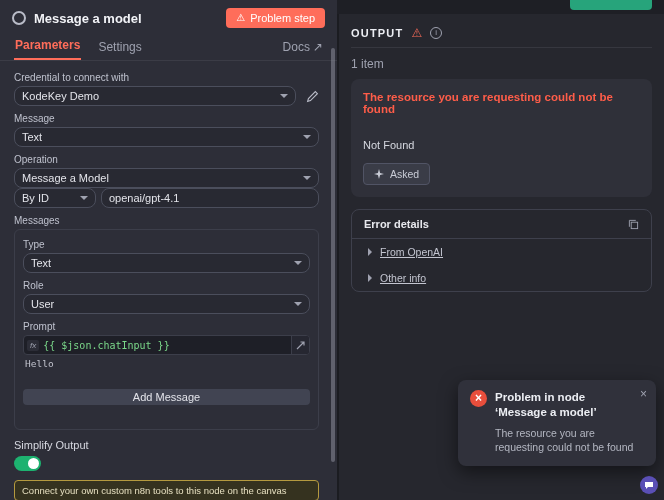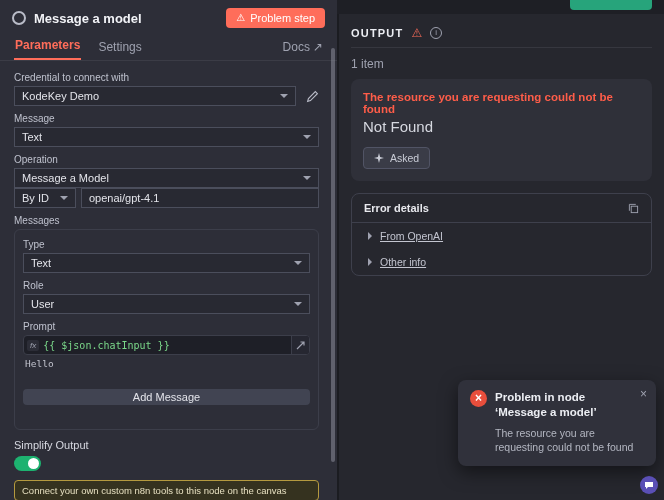--- a/index.html
+++ b/index.html
@@ -17,31 +17,31 @@
   .execute-btn { margin-left:auto; display:flex; align-items:center; gap:5px; background:#ff6d5a; color:#fff;
     border:none; border-radius:4px; font-size:11px; padding:4px 10px; cursor:pointer; }
   .execute-btn .w { font-size:10px; line-height:1; }
   .tabs { display:flex; align-items:flex-end; padding:0 14px; border-bottom:1px solid #3b3c46; margin-top:3px; }
   .tab { font-size:12px; padding:5px 1px 6px; margin-right:16px; color:#9fa2b0; cursor:pointer; }
   .tab.active { color:#ff6d5a; font-weight:600; border-bottom:2px solid #ff6d5a; }
   .docs { margin-left:auto; font-size:12px; color:#9fa2b0; padding-bottom:6px; cursor:pointer; display:flex; gap:3px; align-items:center; }
   .lp-body { position:relative; padding:4px 18px 0 14px; height:452px; overflow:hidden; }
   .flabel { font-size:10px; color:#bfc2ce; margin:7px 0 3px; }
   .select, .tinput {
-    height:20px; background:#282932; border:1px solid #4b4e5c; border-radius:0;
+    height:20px; background:#282932; border:1px solid #4b4e5c; border-radius:8px;
     display:flex; align-items:center; justify-content:space-between; padding:0 7px;
     font-size:11px; color:#e3e4ea; cursor:pointer; width:100%;
   }
   .tinput { cursor:text; justify-content:flex-start; }
   .caret { width:0; height:0; border-left:4px solid transparent; border-right:4px solid transparent; border-top:4px solid #9fa2b0; }
   .cred-row { display:flex; align-items:center; gap:10px; }
   .cred-row .select { flex:1; }
   .icon-btn { color:#b8bac6; display:flex; align-items:center; cursor:pointer; }
   .model-row { display:flex; gap:5px; }
-  .model-mode { width:62px; flex:none; }
+  .model-mode { width:82px; flex:none; }
   .group { border:1px solid #3c3e4a; border-radius:6px; padding:2px 8px 24px; margin-top:3px; }
   .prompt-box { display:flex; align-items:center; height:20px; background:#1e1f27; border:1px solid #3c3e4a; border-radius:4px; overflow:hidden; }
   .fx-chip { font-size:8px; font-style:italic; color:#9fa2b0; background:#2c2d37; border-radius:2px; padding:1px 3px; margin:0 4px 0 3px; flex:none; }
   .expr { flex:1; font-family:"DejaVu Sans Mono",monospace; font-size:10px; color:#7bd88a; white-space:nowrap; }
   .expr-open { width:18px; align-self:stretch; border-left:1px solid #3c3e4a; background:#262731; display:flex; align-items:center; justify-content:center; cursor:pointer; flex:none; }
   .preview { font-family:"DejaVu Sans Mono",monospace; font-size:9.5px; color:#c0c2cc; margin:3px 0 0 2px; }
   .add-btn { margin-top:20px; width:100%; height:16px; background:#414452; border:none; border-radius:4px;
     color:#e3e4ea; font-size:11px; cursor:pointer; }
   .simplify-label { font-size:11px; color:#d6d8e0; margin-top:9px; }
   .toggle { margin-top:5px; width:27px; height:15px; border-radius:8px; background:#1db270; position:relative; cursor:pointer; }
@@ -53,21 +53,21 @@
   .upgrade-partial { position:absolute; right:12px; top:0; width:82px; height:10px; background:#27a47b; border-radius:0 0 4px 4px; cursor:pointer; }
   .right-panel { position:absolute; left:337px; top:14px; width:327px; height:486px; background:#26272e; border-left:2px solid #1b1c21; padding:0 12px; }
   .out-header { display:flex; align-items:center; gap:8px; height:30px; border-bottom:1px solid #36373f; margin-top:4px; }
   .out-title { font-size:11px; font-weight:700; letter-spacing:1.2px; color:#eceef3; }
   .warn { color:#ff6d5a; font-size:12px; line-height:1; }
   .info-circle { width:12px; height:12px; border:1px solid #9fa2b0; border-radius:50%; color:#9fa2b0; font-size:8px;
     display:flex; align-items:center; justify-content:center; cursor:pointer; }
   .item-count { font-size:12px; color:#9fa2b0; margin:9px 0 8px; }
   .error-card { background:#2f3039; border-radius:8px; padding:12px; }
   .error-title { color:#ff5d49; font-size:11.5px; font-weight:600; }
-  .error-sub { color:#d6d8e0; font-size:15px; margin-top:3px; }
+  .error-sub { color:#d6d8e0; font-size:11px; margin-top:24px; }
   .ask-btn { margin-top:12px; display:inline-flex; align-items:center; gap:6px; background:#3a3c47; border:1px solid #515465;
     border-radius:4px; padding:4px 10px; font-size:10.5px; color:#c9ccd6; cursor:pointer; }
   .details-card { margin-top:12px; border:1px solid #3e404c; border-radius:8px; overflow:hidden; }
   .details-header { display:flex; justify-content:space-between; align-items:center; padding:8px 12px; border-bottom:1px solid #3e404c;
     font-size:11px; font-weight:700; color:#e8e9ee; }
   .details-row { display:flex; align-items:center; gap:8px; padding:7px 12px 7px 16px; font-size:10.5px; color:#c3c5d0; cursor:pointer;text-decoration:underline; }
   .chev-right { width:0; height:0; border-top:4px solid transparent; border-bottom:4px solid transparent; border-left:4px solid #9fa2b0; }
   
   .toast { position:absolute; right:8px; bottom:34px; width:198px; background:#30313b; border-radius:8px;
     padding:10px 12px 12px; box-shadow:0 6px 18px rgba(0,0,0,.5); }

